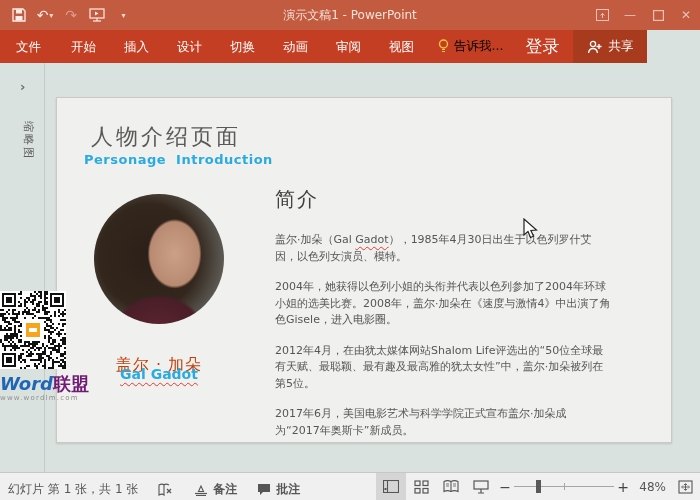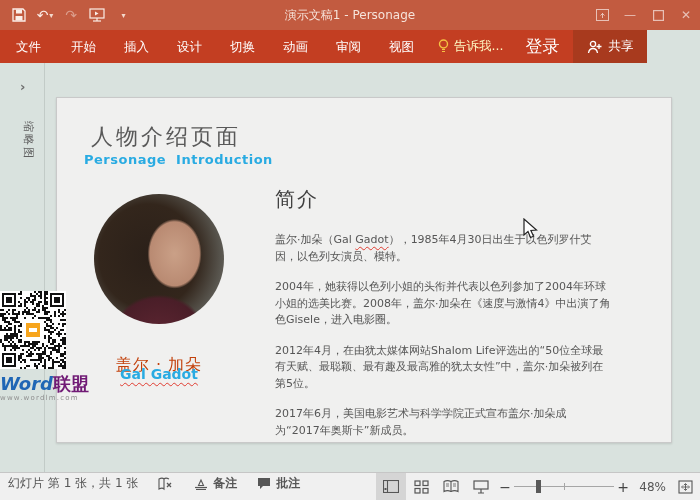--- a/index.html
+++ b/index.html
@@ -21,21 +21,21 @@
   .win-controls { position:absolute; right:0; top:0; height:30px; display:flex; }
   .win-btn { width:28px; height:30px; display:flex; align-items:center;
     justify-content:center; color:rgba(255,255,255,.62); font-size:12px; }
 
   
   .tabrow { position:absolute; top:30px; left:0; width:604px; height:33px;
     background:#c33e22; display:flex; align-items:center; color:#fff; }
   .tab { padding:0 14px; font-size:12.5px; line-height:33px; height:33px; white-space:nowrap; }
   .tab-file { padding:0 16px; }
   .tellme { display:flex; align-items:center; gap:5px; padding:0 10px;
-    color:#fef9c3; font-size:12.5px; white-space:nowrap; }
+    color:#000000; font-size:12.5px; white-space:nowrap; }
   .login { padding:0 12px; font-size:17px; white-space:nowrap; }
   .share { height:33px; display:flex; align-items:center; gap:6px; padding:0 14px;
     background:#a83a1e; font-size:12.5px; margin-left:2px; white-space:nowrap; }
 
   
   .workspace { position:absolute; top:63px; left:0; width:700px; height:409px;
     background:#d9e2de; }
   .thumb-pane { position:absolute; left:0; top:0; width:45px; height:409px;
     border-right:1px solid #c2cbc7; }
   .pane-chevron { position:absolute; left:20px; top:16px; color:#6d6d6d;
@@ -76,21 +76,21 @@
 
   
   .watermark { position:absolute; left:0; top:228px; width:70px; }
   .wm-logo { margin-top:1px; font-size:18px; font-weight:bold; line-height:20px; white-space:nowrap; }
   .wm-word { color:#1f66b5; font-style:italic; }
   .wm-suffix { color:#701a75; }
   .wm-url { font-size:7px; color:#8f8f8f; letter-spacing:1.2px; white-space:nowrap; }
 
   
   .statusbar { position:absolute; left:0; top:472px; width:700px; height:28px;
-    background:#f0f0f0; border-top:1px solid #c6c6c6; display:flex; align-items:flex-end;
+    background:#f0f0f0; border-top:1px solid #c6c6c6; display:flex; align-items:flex-start;
     color:#565656; font-size:12px; }
   .sb-left { display:flex; align-items:center; gap:0; }
   .sb-counter { padding:0 10px 0 8px; white-space:nowrap; }
   .sb-item { display:flex; align-items:center; gap:5px; padding:0 10px; height:33px;font-weight:bold; }
   .sb-right { position:absolute; right:2px; display:flex; align-items:center; height:27px; }
   .view-btn { width:30px; height:27px; display:flex; align-items:center; justify-content:center; }
   .view-btn.active { background:#d5d5d5; }
   .zoom-out,.zoom-in { width:18px; text-align:center; font-size:14px; color:#444; }
   .zoom-slider { position:relative; width:100px; height:27px; }
   .zoom-track { position:absolute; left:0; right:0; top:13px; height:1px; background:#a6a6a6; }
@@ -125,21 +125,21 @@
             <rect x="1" y="1" width="14" height="9" fill="none" stroke="#fbeee8" stroke-width="1.2"></rect>
             <path d="M6 3.5v4l3.5-2z" fill="#fbeee8"></path>
             <path d="M4 13h8" stroke="#fbeee8" stroke-width="1.2"></path>
             <path d="M8 10v3" stroke="#fbeee8" stroke-width="1.2"></path>
           </svg>
       </span>
       <span class="qat-btn">
           <span class="caret">▾</span>
         </span>
     </div>
-    <div class="win-title">演示文稿1 - Personage</div>
+    <div class="win-title">演示文稿1 - PowerPoint</div>
     <div class="win-controls">
       <span class="win-btn">
         <svg width="13" height="12" viewBox="0 0 13 12">
             <rect x="0.5" y="0.5" width="12" height="11" fill="none" stroke="rgba(255,255,255,.62)"></rect>
             <path d="M6.5 9V4.5M4.5 6.5l2-2 2 2" fill="none" stroke="rgba(255,255,255,.62)"></path>
           </svg>
       </span>
       <span class="win-btn">—</span>
       <span class="win-btn">
         <svg width="11" height="11" viewBox="0 0 11 11">

